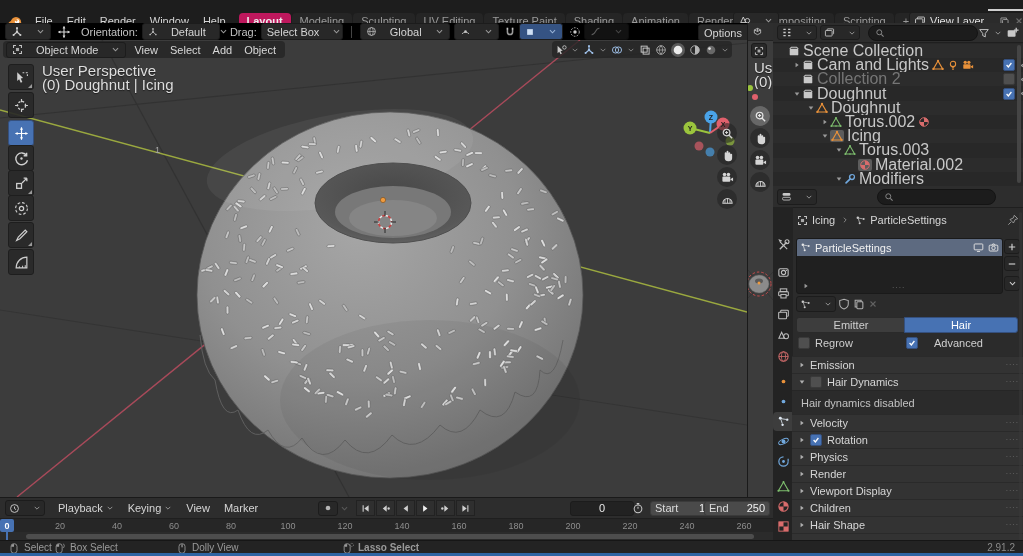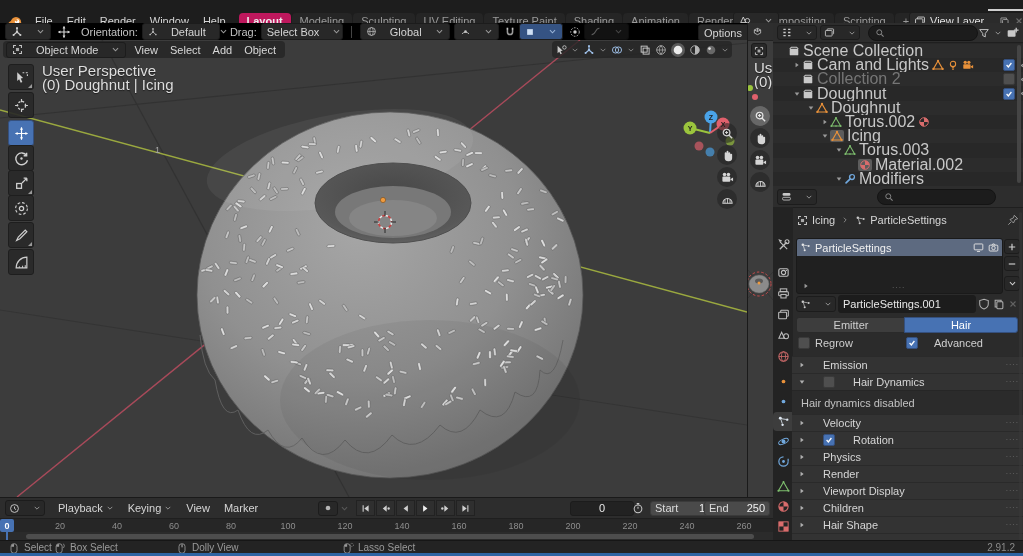--- a/index.html
+++ b/index.html
@@ -49,21 +49,21 @@
   .cb{width:10px;height:10px;border-radius:2px;background:#4f4f4f;border:1px solid #3a3a3a;
       display:inline-flex;align-items:center;justify-content:center;}
   .cb.checked{background:#4772b3;border-color:#35507e;}
   
   #props{left:773px;top:186px;width:250px;height:354px;background:#2b2b2b;overflow:hidden;}
   #props-header{position:absolute;left:0;top:0;width:250px;height:21px;background:#2d2d2d;border-bottom:1px solid #1f1f1f;}
   #prop-tabs{position:absolute;left:0;top:21px;width:20px;height:333px;background:#232323;}
   .ptab{position:absolute;left:0;width:20px;height:19px;display:flex;align-items:center;justify-content:center;}
   .ptab.active{background:#3d3d3d;border-radius:4px 0 0 4px;}
   .panel-row{position:absolute;left:19px;width:231px;height:16px;background:#333333;border-top:1px solid #2a2a2a;
-             display:flex;align-items:center;color:#d6d6d6;gap:13px;}
+             display:flex;align-items:center;color:#d6d6d6;}
   .grip{position:absolute;right:4px;color:#6a6a6a;font-size:7px;letter-spacing:1px;line-height:4px;}
   .seg-btn{position:absolute;height:14px;display:flex;align-items:center;justify-content:center;background:#3d3d3d;
            border:1px solid #2a2a2a;color:#cfcfcf;}
   .seg-btn.active{background:#4772b3;border-color:#35507e;color:#fff;}
   
   #timeline{left:0;top:497px;width:773px;height:43px;background:#2d2d2d;border-top:1px solid #1a1a1a;}
   #tl-header{position:absolute;left:0;top:0;width:773px;height:20px;background:#2d2d2d;}
   #tl-ruler{position:absolute;left:0;top:20px;width:773px;height:14px;background:#262626;border-top:1px solid #1f1f1f;}
   .tick{position:absolute;top:2px;transform:translateX(-50%);color:#8e8e8e;font-size:9px;}
   #tl-track{position:absolute;left:0;top:34px;width:773px;height:9px;background:#2b2b2b;}
@@ -1340,23 +1340,20 @@
               <circle cx="6" cy="10.6" r="1.3" fill="currentColor"></circle>
               <path d="M4.7 4 L9.8 4.8 M4.3 4.9 L5.7 9.4" stroke="currentColor" stroke-width="0.9"></path>
             </svg>
           </span>
         <span class="ic" style="color: rgb(154, 154, 154);">
             <svg width="8" height="8" viewBox="0 0 14 14">
               <path d="M3 5 L7 9 L11 5" fill="none" stroke="currentColor" stroke-width="1.6"></path>
             </svg>
           </span>
       </div>
-      <div class="field" style="flex:1;margin-left:2px;background:#1c1c1c">
-        <span style="color:#e8e8e8">ParticleSettings.001</span>
-      </div>
       <span class="ic" style="margin-left: 2px; color: rgb(176, 176, 176);">
           <svg width="12" height="12" viewBox="0 0 14 14">
             <path d="M7 1.5 L12 3 V7 Q12 11 7 12.8 Q2 11 2 7 V3 Z" fill="none" stroke="currentColor" stroke-width="1.2"></path>
           </svg>
         </span>
       <span class="ic" style="margin-left: 3px; color: rgb(176, 176, 176);">
           <svg width="12" height="12" viewBox="0 0 14 14">
             <rect x="4.5" y="4.5" width="7" height="8" rx="1" fill="none" stroke="currentColor" stroke-width="1.2"></rect>
             <path d="M9.5 4.5 V2.5 H2.5 v8 H4.5" fill="none" stroke="currentColor" stroke-width="1.2"></path>
           </svg>
@@ -1637,21 +1634,21 @@
         </div>
         <div class="hint" style="left: 176px;">
           <span class="ic" style="color: rgb(154, 154, 154);">
             <svg width="12" height="12" viewBox="0 0 14 14">
               <rect x="3.5" y="2" width="7" height="11" rx="3.2" fill="none" stroke="currentColor" stroke-width="1"></rect>
               <rect x="6.3" y="2.6" width="1.5" height="3.6" fill="currentColor"></rect>
             </svg>
           </span>
           <span>Dolly View</span>
         </div>
-        <div class="hint" style="left: 342px;">
+        <div class="hint" style="left: 342px; font-weight: bold;">
           <span class="ic" style="color: rgb(154, 154, 154);">
             <svg width="12" height="12" viewBox="0 0 14 14">
               <rect x="2.5" y="2" width="7" height="11" rx="3.2" fill="none" stroke="currentColor" stroke-width="1"></rect>
               <path d="M2.7 5.5 V5 A3.3 3.3 0 0 1 6 2.2 V5.5 Z" fill="currentColor"></path>
               <circle cx="11.5" cy="3.5" r="1.9" fill="none" stroke="currentColor" stroke-width="0.8" stroke-dasharray="1.2 1"></circle>
             </svg>
           </span>
           <span>Lasso Select</span>
         </div>
       </div>

